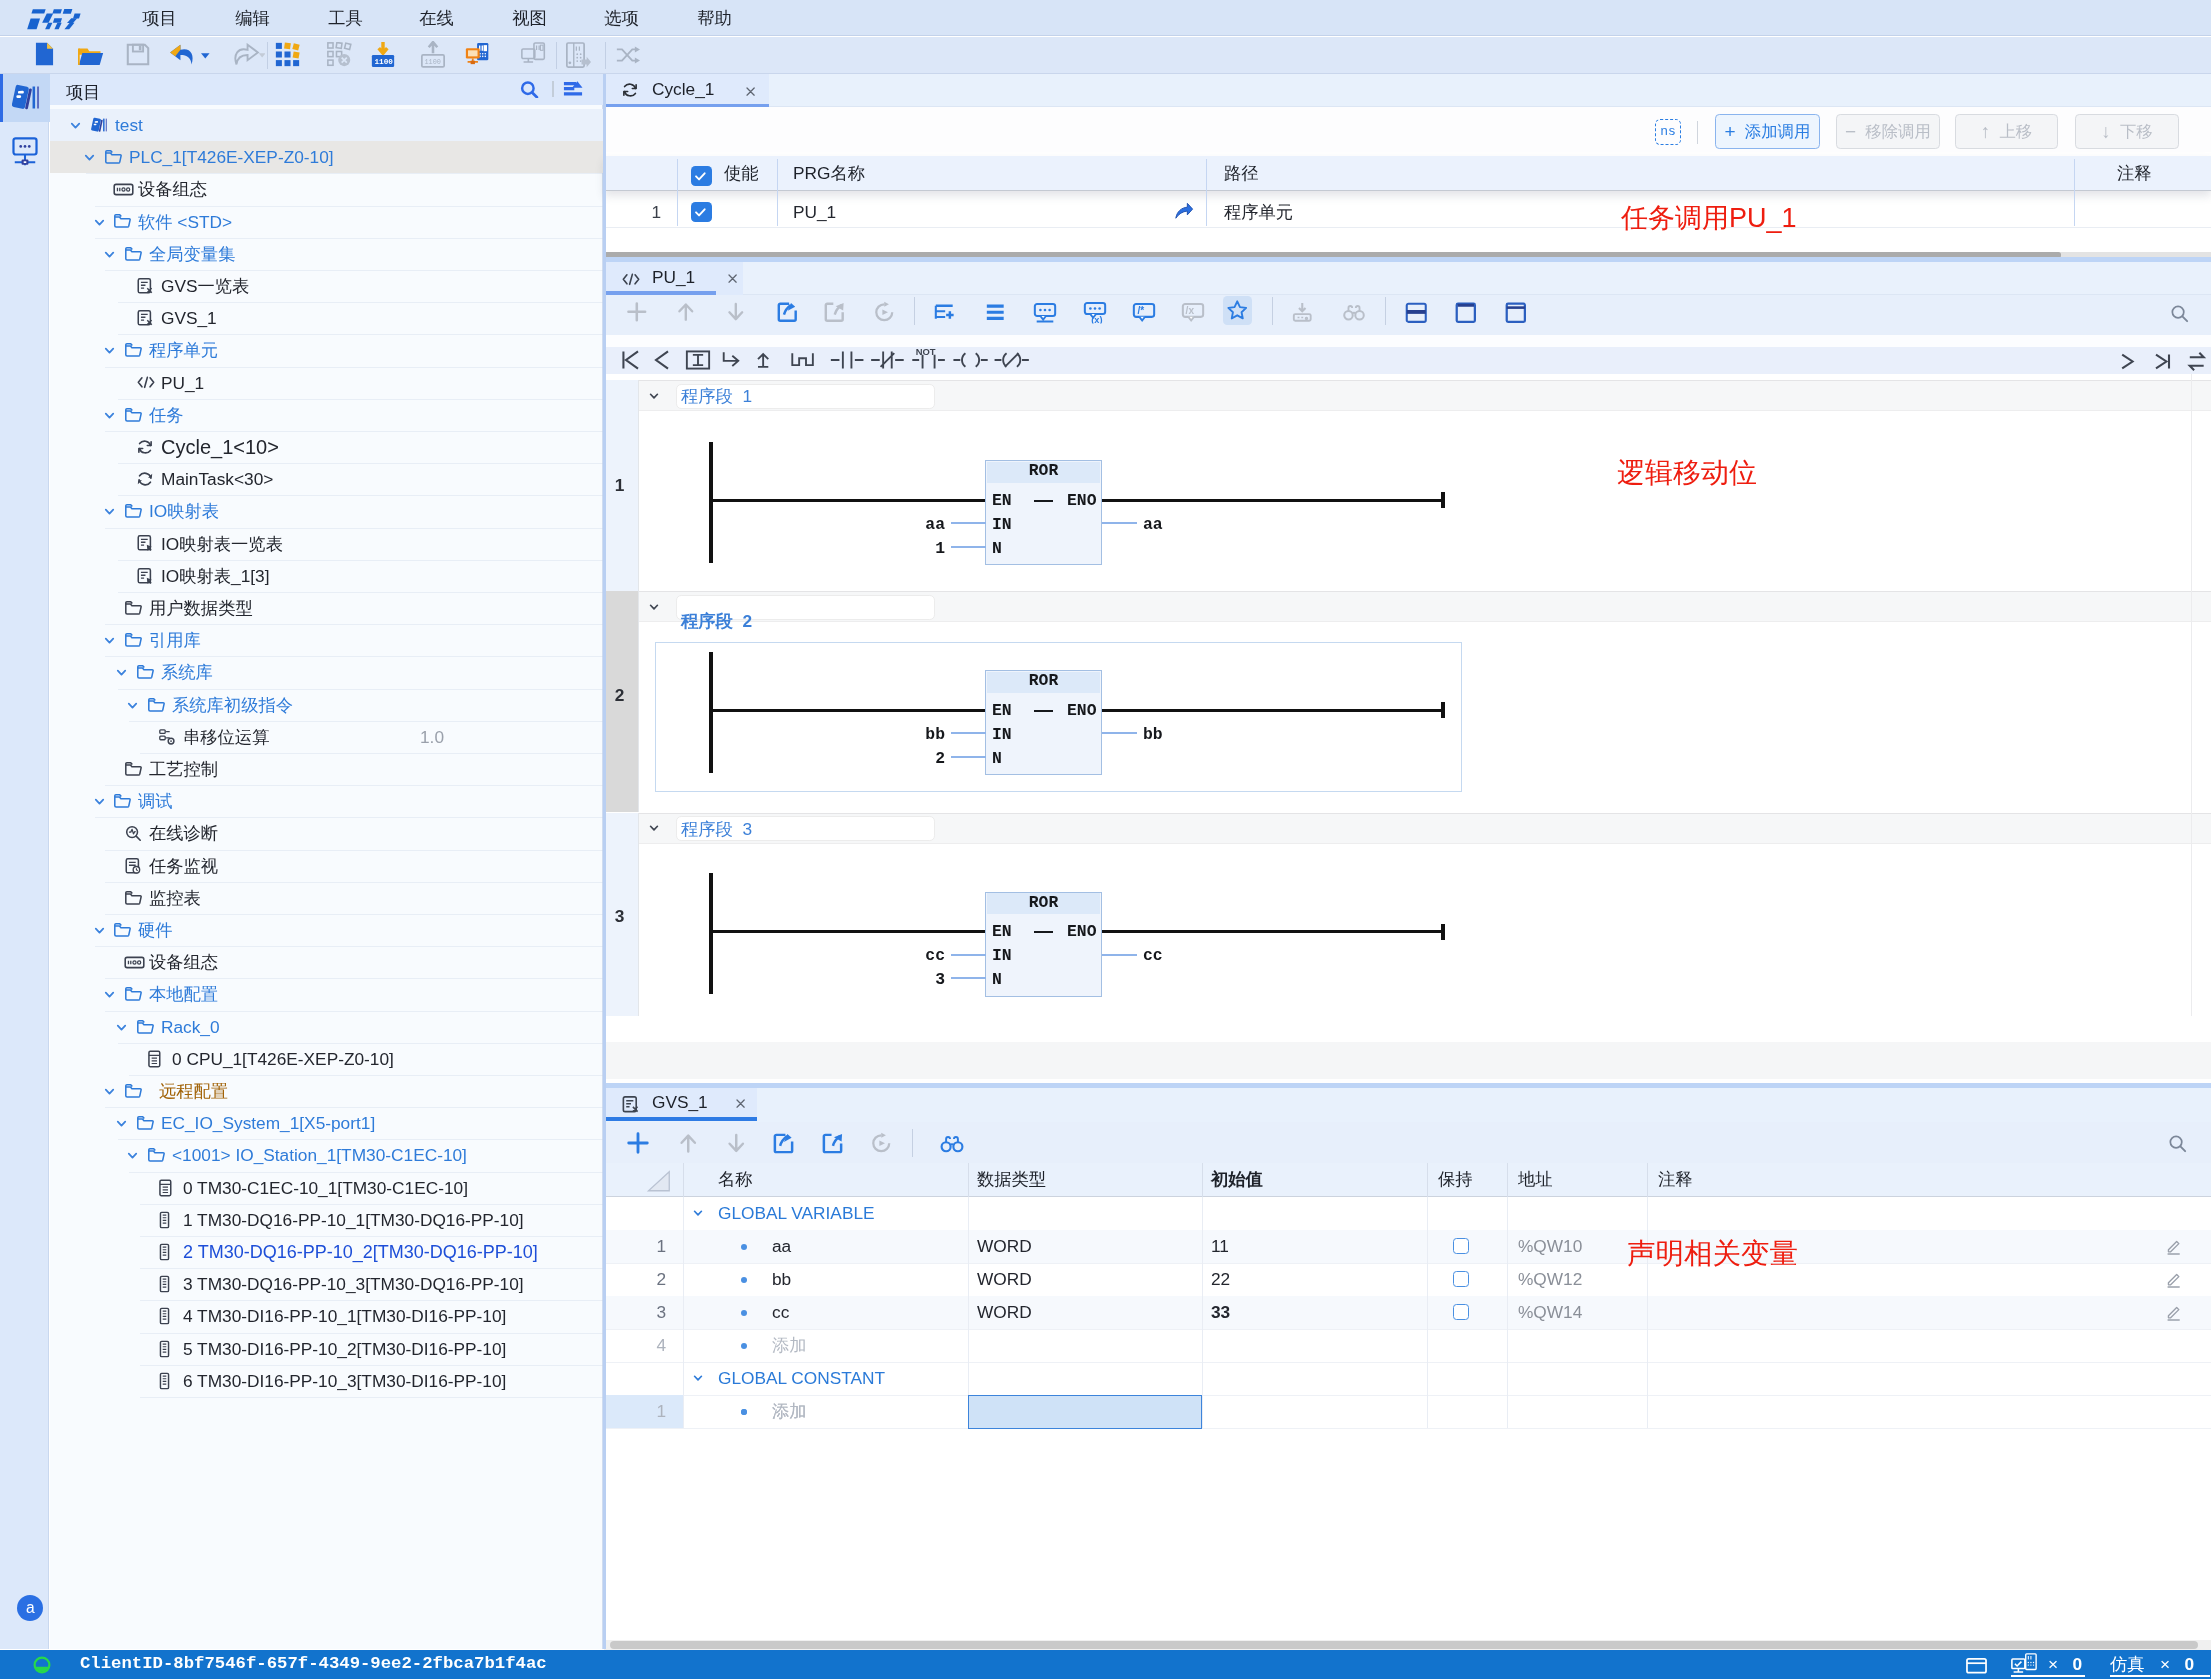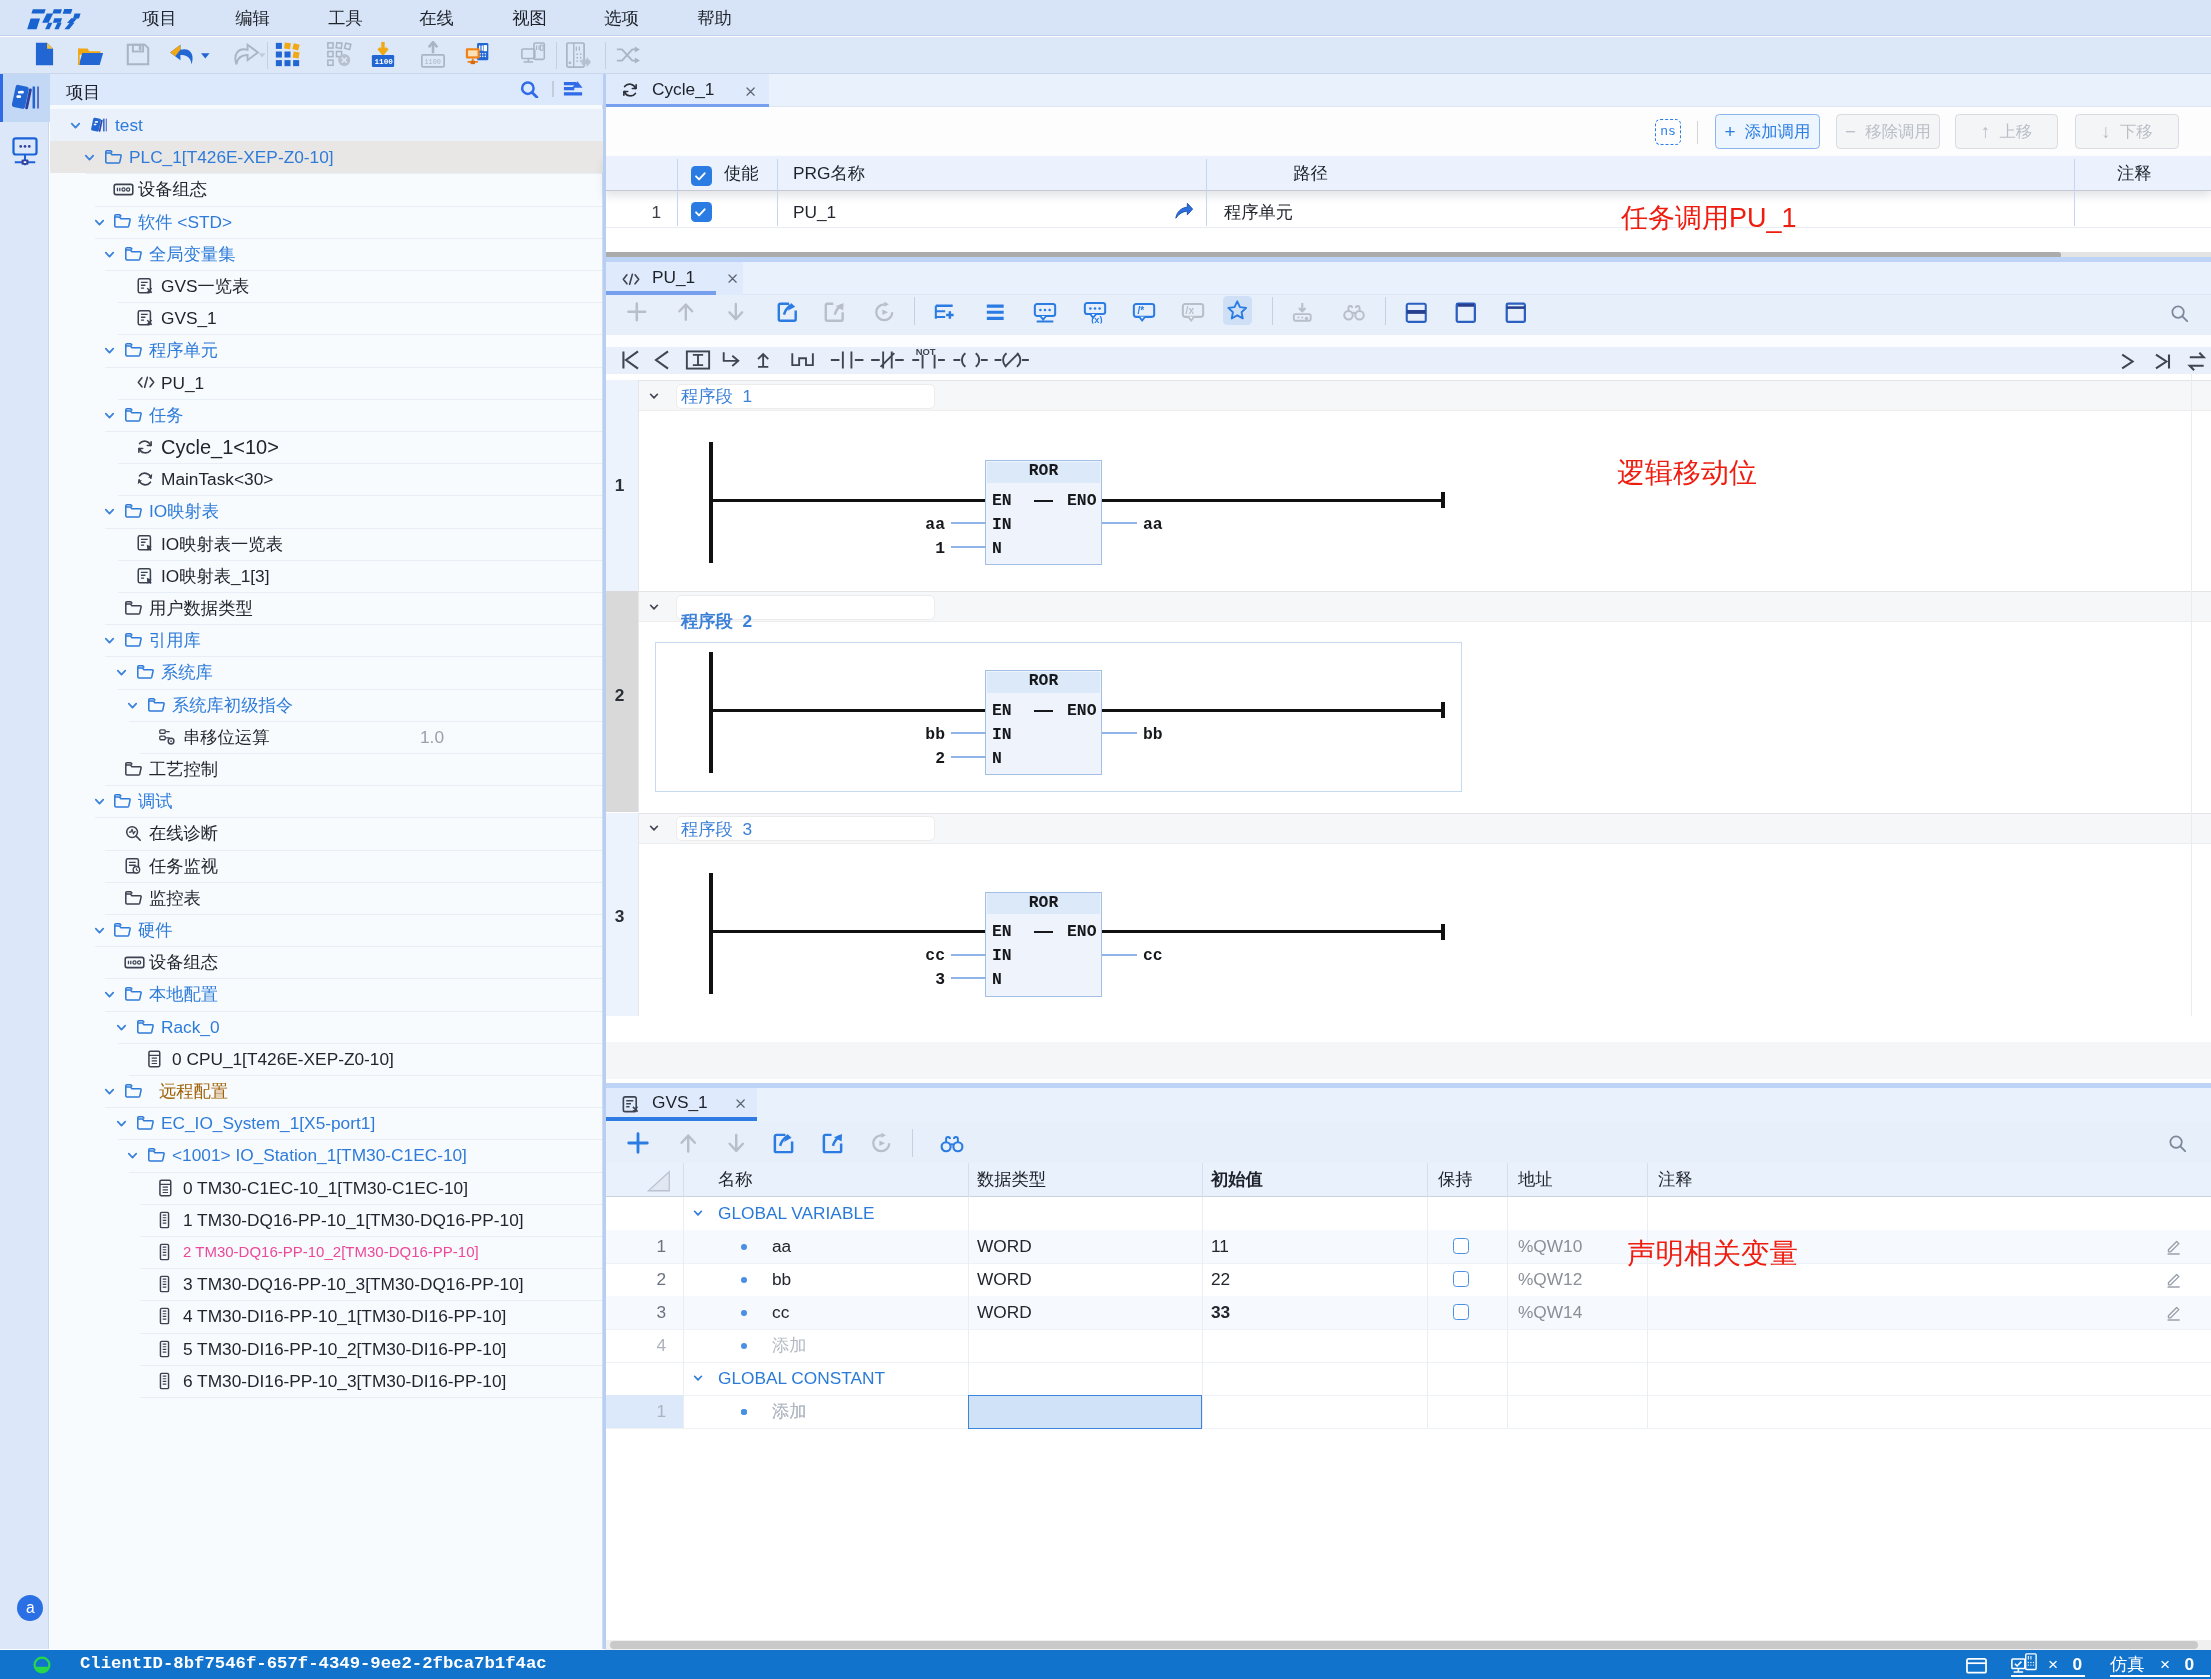--- a/index.html
+++ b/index.html
@@ -564,21 +564,21 @@
 <div class="r" style="left:183px;top:1172px;width:406px;height:32px;line-height:32px;font-size:17.3px;color:#23262e;font-weight:normal;">0 TM30-C1EC-10_1[TM30-C1EC-10]</div>
 <div class="a" style="left:140px;top:1204px;width:463px;height:0.9px;background:rgba(195,208,230,0.3)"></div>
 <svg class="a" style="left:158px;top:1211px;color:#3c4250" width="13" height="18" viewBox="0 0 15 21">
     <use href="#i-card"></use>
   </svg>
 <div class="r" style="left:183px;top:1204px;width:406px;height:32px;line-height:32px;font-size:17.3px;color:#23262e;font-weight:normal;">1 TM30-DQ16-PP-10_1[TM30-DQ16-PP-10]</div>
 <div class="a" style="left:140px;top:1236px;width:463px;height:0.9px;background:rgba(195,208,230,0.3)"></div>
 <svg class="a" style="left:158px;top:1243px;color:#3c4250" width="13" height="18" viewBox="0 0 15 21">
     <use href="#i-card"></use>
   </svg>
-<div class="r" style="left:183px;top:1236px;width:406px;height:32px;line-height:32px;font-size:15px;color:#ec4899;font-weight:normal;">2 TM30-DQ16-PP-10_2[TM30-DQ16-PP-10]</div>
+<div class="r" style="left:183px;top:1236px;width:406px;height:32px;line-height:32px;font-size:18px;color:#1d4ed8;font-weight:normal;">2 TM30-DQ16-PP-10_2[TM30-DQ16-PP-10]</div>
 <div class="a" style="left:140px;top:1268px;width:463px;height:0.9px;background:rgba(195,208,230,0.3)"></div>
 <svg class="a" style="left:158px;top:1275px;color:#3c4250" width="13" height="18" viewBox="0 0 15 21">
     <use href="#i-card"></use>
   </svg>
 <div class="r" style="left:183px;top:1268px;width:406px;height:32px;line-height:32px;font-size:17.3px;color:#23262e;font-weight:normal;">3 TM30-DQ16-PP-10_3[TM30-DQ16-PP-10]</div>
 <div class="a" style="left:140px;top:1300px;width:463px;height:0.9px;background:rgba(195,208,230,0.3)"></div>
 <svg class="a" style="left:158px;top:1307px;color:#3c4250" width="13" height="18" viewBox="0 0 15 21">
     <use href="#i-card"></use>
   </svg>
 <div class="r" style="left:183px;top:1300px;width:406px;height:32px;line-height:32px;font-size:17.3px;color:#23262e;font-weight:normal;">4 TM30-DI16-PP-10_1[TM30-DI16-PP-10]</div>
@@ -619,21 +619,21 @@
 <div class="a" style="left:677px;top:159px;width:0.9px;height:67px;background:#c5d6f2"></div>
 <div class="a" style="left:777px;top:159px;width:0.9px;height:67px;background:#c5d6f2"></div>
 <div class="a" style="left:1206px;top:159px;width:0.9px;height:67px;background:#c5d6f2"></div>
 <div class="a" style="left:2074px;top:159px;width:0.9px;height:67px;background:#c5d6f2"></div>
 <div class="a" style="left:691px;top:166px;width:21px;height:20px;background:#2b7ce2;border-radius:4.3px"></div>
 <svg class="a" style="left:693px;top:169px" width="14.7" height="14.7" viewBox="0 0 17 17">
     <path d="M3.5 8.5 l3.5 3.5 L13.5 5" fill="none" stroke="#fff" stroke-width="2.2" stroke-linecap="round" stroke-linejoin="round"></path>
   </svg>
 <div class="r" style="left:724px;top:156px;width:52px;height:35px;line-height:35px;font-size:17.3px;color:#1d2129;font-weight:normal;">使能</div>
 <div class="r" style="left:793px;top:156px;width:173px;height:35px;line-height:35px;font-size:17.3px;color:#1d2129;font-weight:normal;">PRG名称</div>
-<div class="r" style="left:1224px;top:156px;width:173px;height:35px;line-height:35px;font-size:17.3px;color:#1d2129;font-weight:normal;text-align:center;">路径</div>
+<div class="r" style="left:1224px;top:156px;width:173px;height:35px;line-height:35px;font-size:17.3px;color:#1d2129;font-weight:normal;">路径</div>
 <div class="r" style="left:2117px;top:156px;width:86px;height:35px;line-height:35px;font-size:17.3px;color:#1d2129;font-weight:normal;">注释</div>
 <div class="r" style="left:618px;top:196px;width:43px;height:33px;line-height:33px;font-size:17.3px;color:#3a3f49;font-weight:normal;text-align:right">1</div>
 <div class="a" style="left:691px;top:202px;width:21px;height:20px;background:#2b7ce2;border-radius:4.3px"></div>
 <svg class="a" style="left:693px;top:205px" width="14.7" height="14.7" viewBox="0 0 17 17">
     <path d="M3.5 8.5 l3.5 3.5 L13.5 5" fill="none" stroke="#fff" stroke-width="2.2" stroke-linecap="round" stroke-linejoin="round"></path>
   </svg>
 <div class="r" style="left:793px;top:196px;width:173px;height:33px;line-height:33px;font-size:17.3px;color:#23262e;font-weight:normal;">PU_1</div>
 <svg class="a" style="left:1172px;top:200px;color:#2b6fe0" width="23" height="23" viewBox="0 0 27 27">
     <use href="#i-jump"></use>
   </svg>

